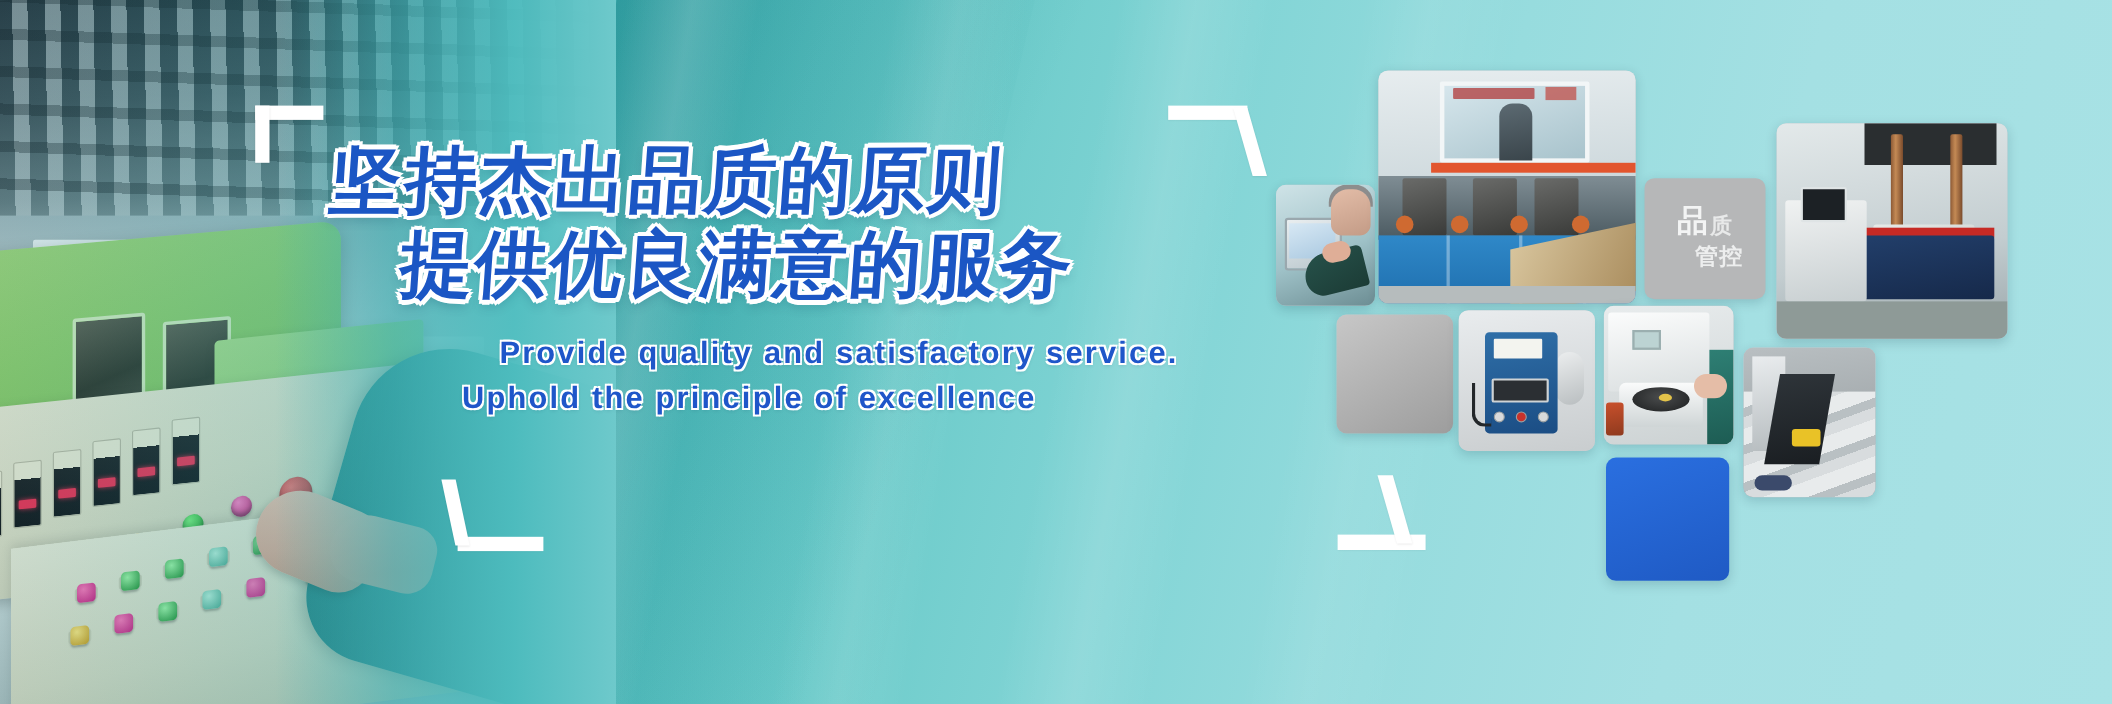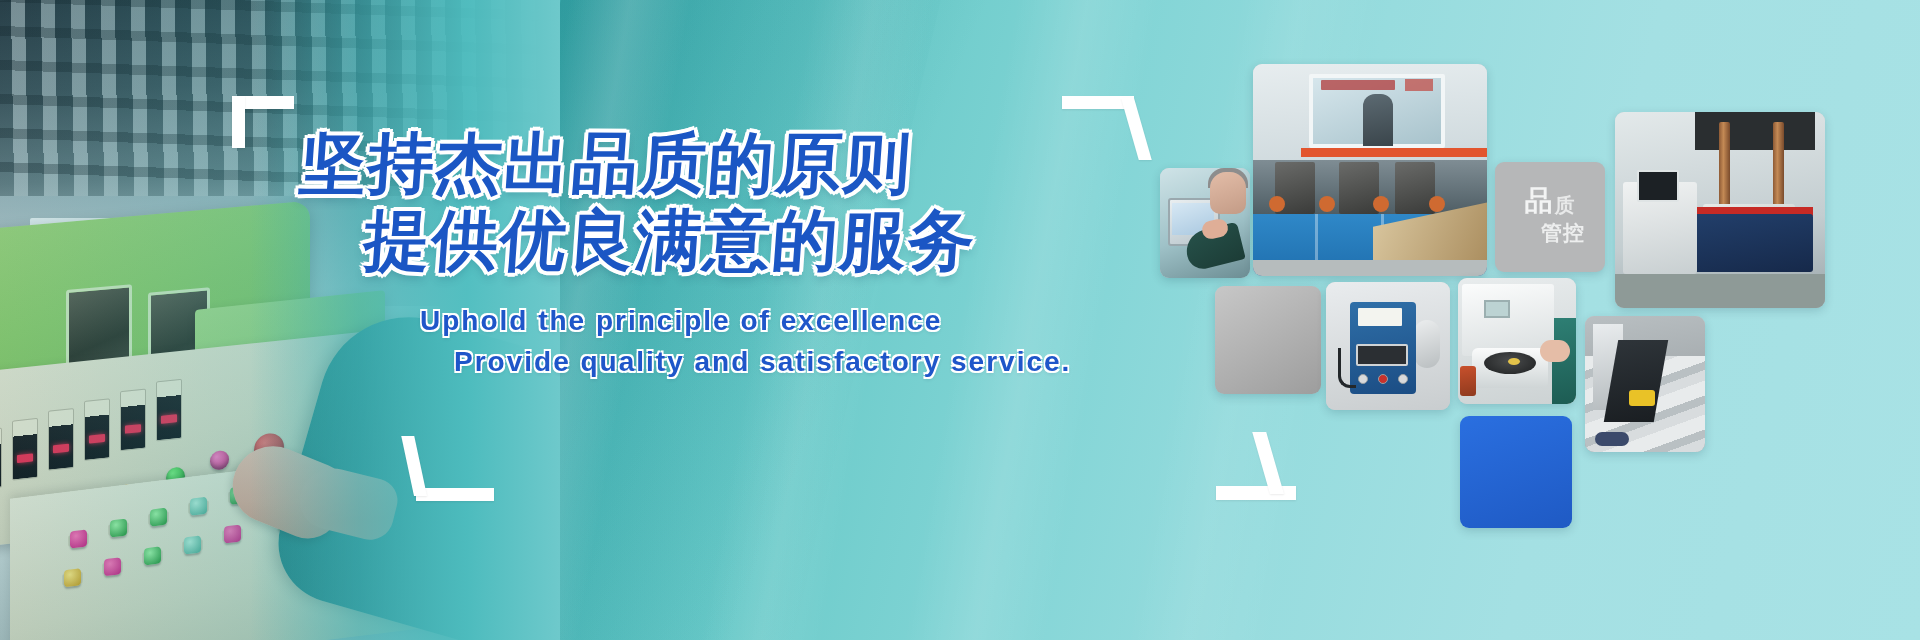--- a/index.html
+++ b/index.html
@@ -454,22 +454,22 @@
   </div>
   <div class="bracket br-br" style="left:1216px; top:432px;">
     <span class="h"></span>
     <span class="d"></span>
   </div>
 
   <div class="copy">
     <div class="cn-line l1">坚持杰出品质的原则</div>
     <div class="cn-line l2">提供优良满意的服务</div>
     <div class="en-wrap">
+      <div class="en-line e2">Provide quality and satisfactory service.</div>
       <div class="en-line e1">Uphold the principle of excellence</div>
-      <div class="en-line e2">Provide quality and satisfactory service.</div>
     </div>
   </div>
 
   <div class="collage">
 
     <div class="tile t1">
       <div class="sky"></div>
         <div class="mon"></div>
         <div class="scr"></div>
       <div class="hair"></div>

